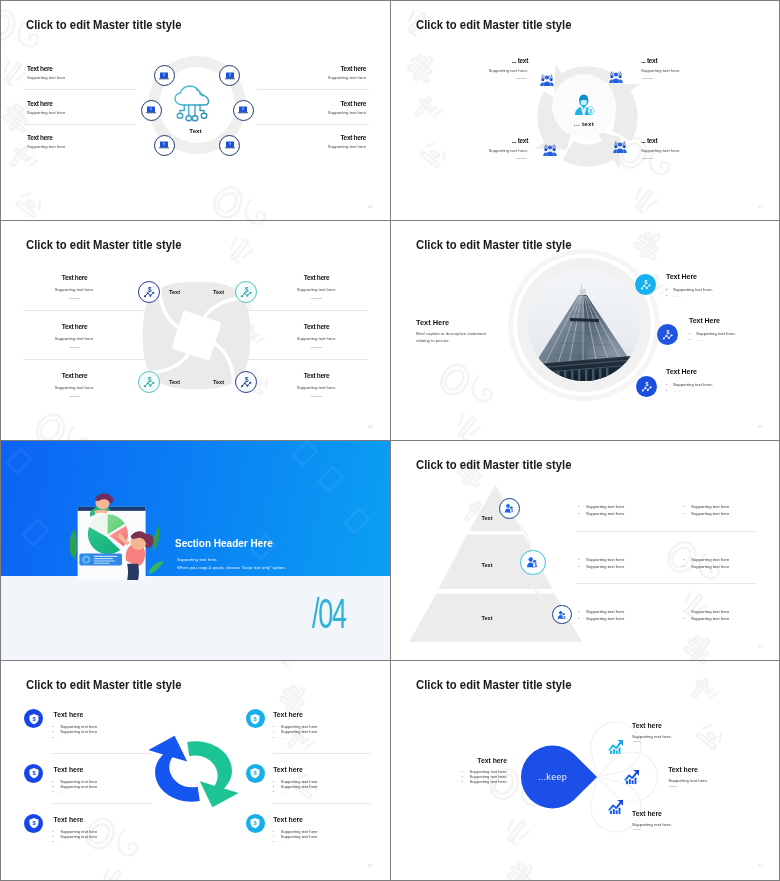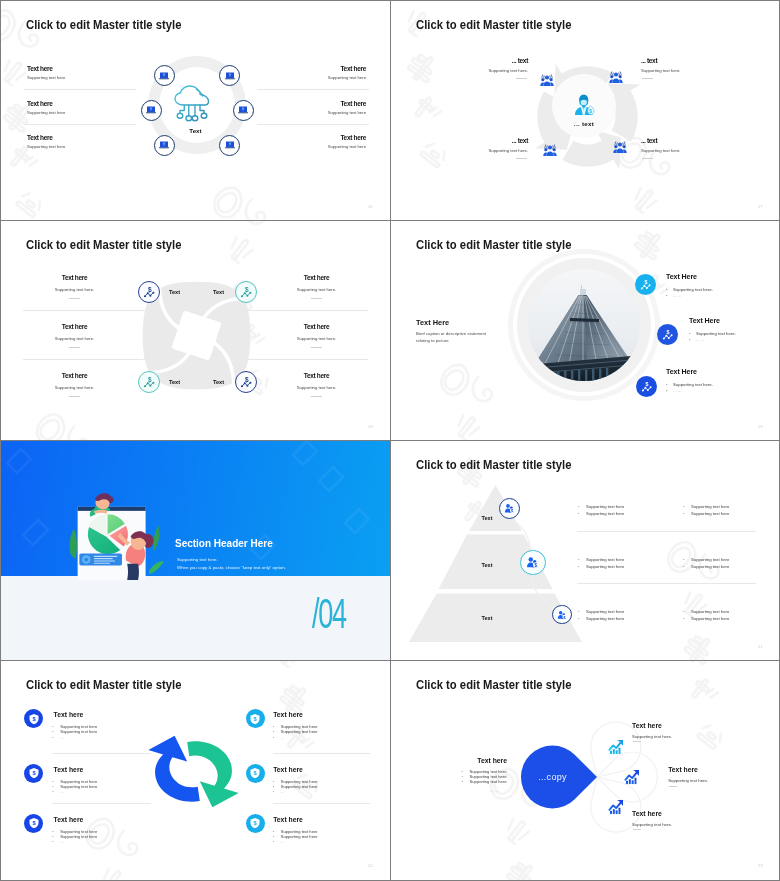--- a/index.html
+++ b/index.html
@@ -687,21 +687,21 @@
     <div class="slide c2 r4">
 <div class="title">Click to edit Master title style</div>
 <div style="position:absolute;left:0;top:0;">
 <svg width="389" height="218" viewBox="0 0 389 218">
 <path d="M206.0 116.0 L200.4 91.6 A25.0 25.0 0 1 1 230.4 110.4 Z" fill="none" stroke="#f1f1f1" stroke-width="1.2"></path>
 <path d="M206.0 116.0 L223.7 98.3 A25.0 25.0 0 1 1 223.7 133.7 Z" fill="none" stroke="#f1f1f1" stroke-width="1.2"></path>
 <path d="M206.0 116.0 L230.4 121.6 A25.0 25.0 0 1 1 200.4 140.4 Z" fill="none" stroke="#f1f1f1" stroke-width="1.2"></path>
 <path d="M206.0 116.0 L183.7 138.3 A31.5 31.5 0 1 1 183.7 93.7 Z" fill="#1b4fe8"></path>
 </svg>
       </div>
-<div style="position:absolute;left:131.5px;top:111.0px;width:60px;text-align:center;font-size:9px;color:#eef3ff;letter-spacing:0.3px;">...copy</div>
+<div style="position:absolute;left:131.5px;top:111.0px;width:60px;text-align:center;font-size:9px;color:#eef3ff;letter-spacing:0.3px;">...keep</div>
 <div style="position:absolute;left:216.7px;top:78.0px;">
         <svg width="16" height="16" viewBox="0 0 26 26">
           <defs>
             <linearGradient id="gg1" x1="0" y1="1" x2="1" y2="0">
               <stop offset="0" stop-color="#23d0e8"></stop>
               <stop offset="1" stop-color="#1391ea"></stop>
             </linearGradient>
           </defs>
           <g fill="url(#gg1)">
             <rect x="3.2" y="19.2" width="3.2" height="5.3"></rect>

